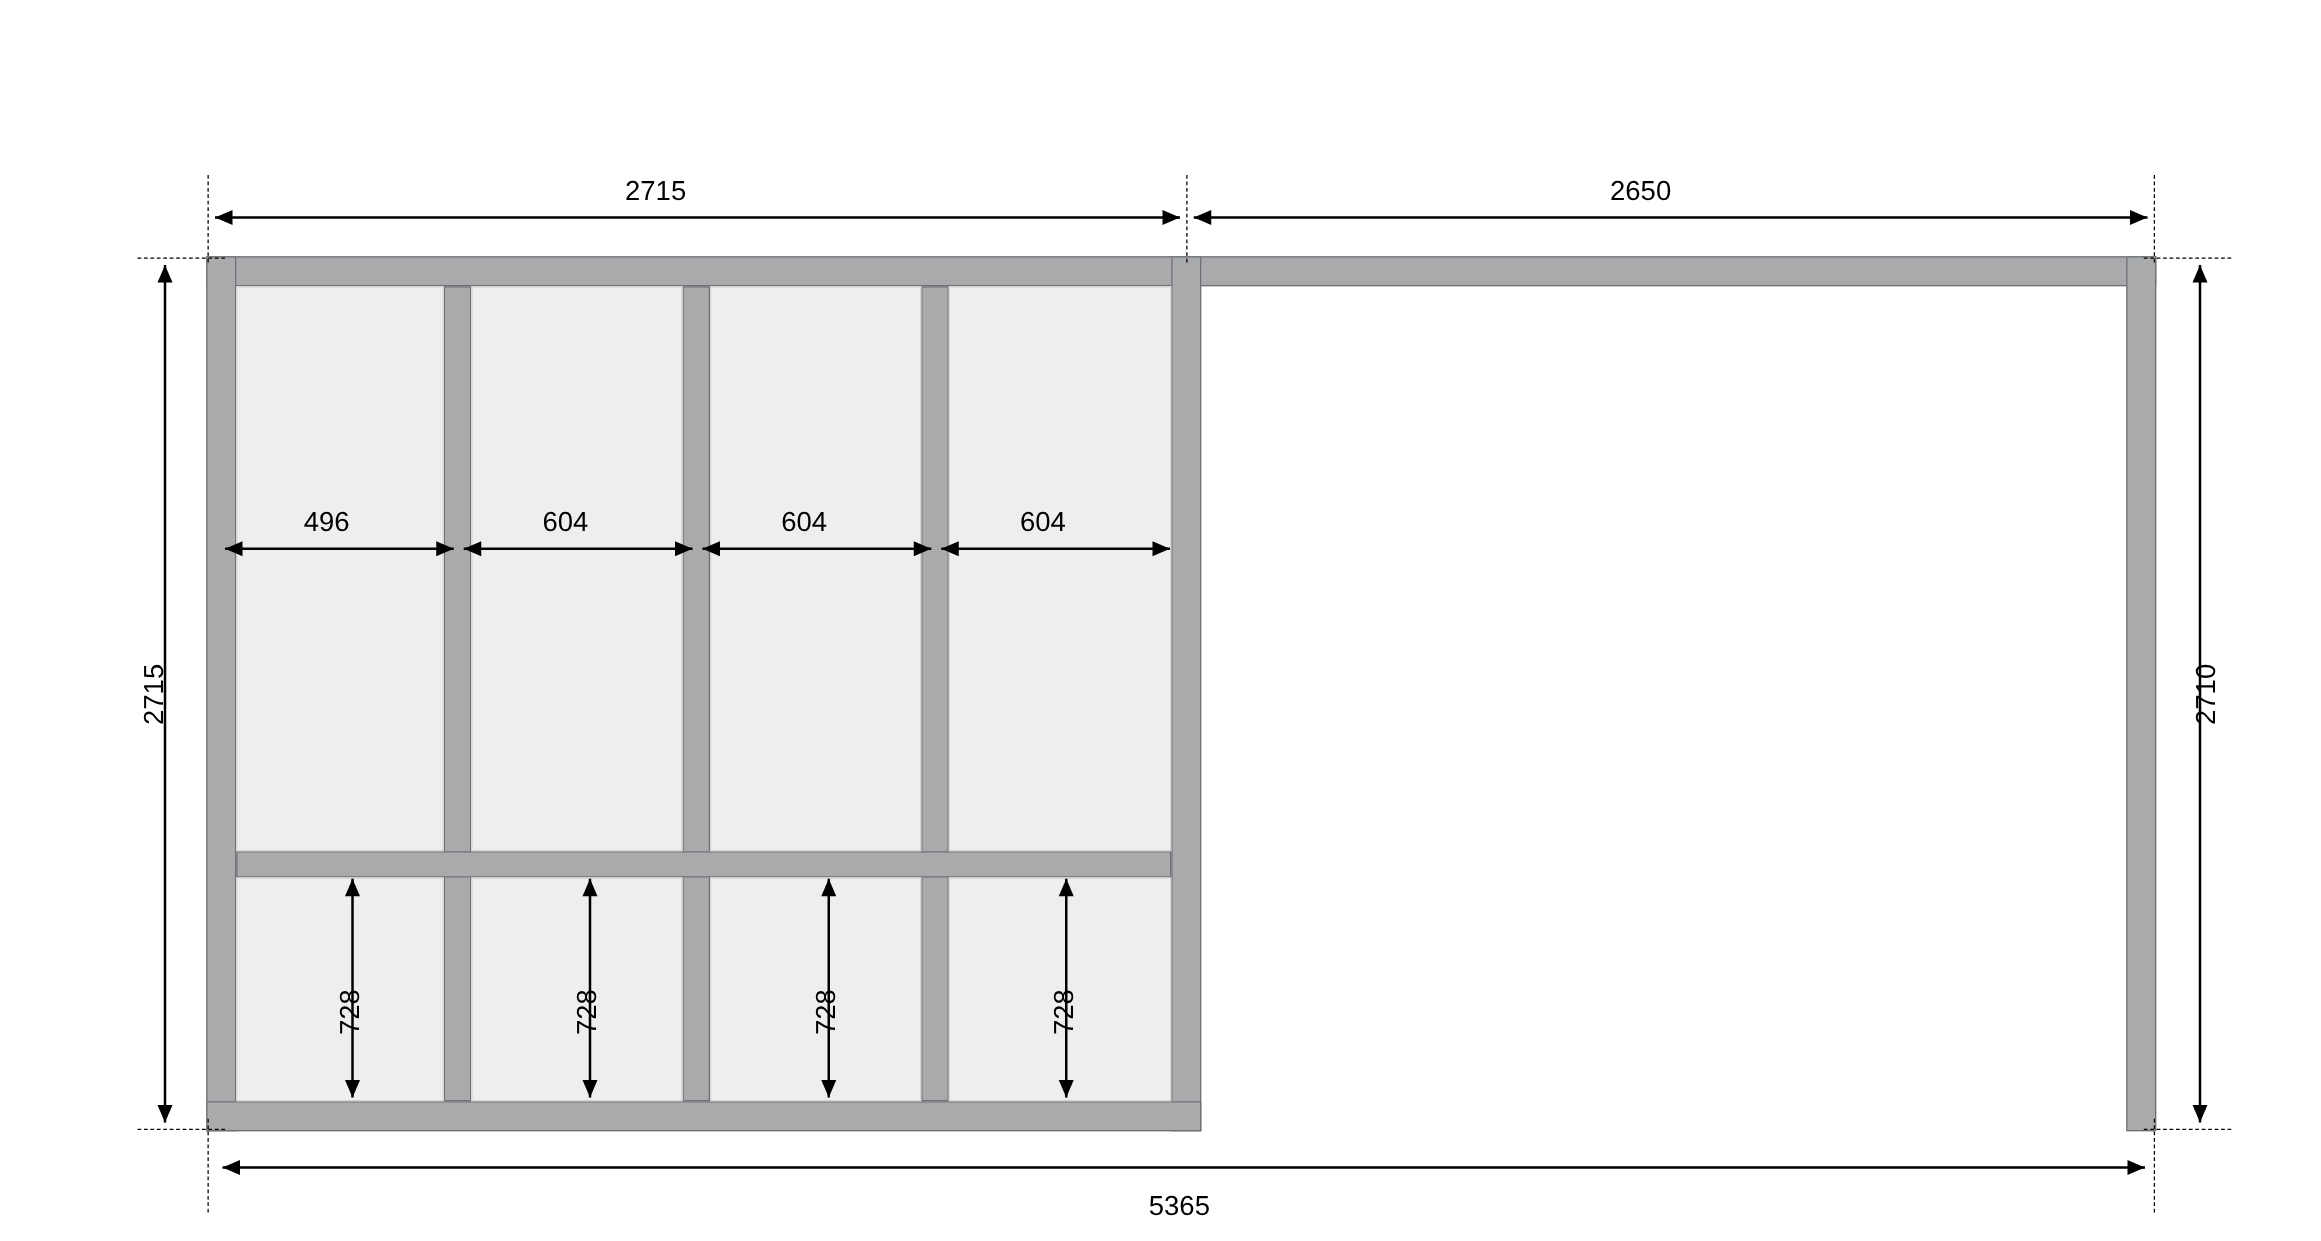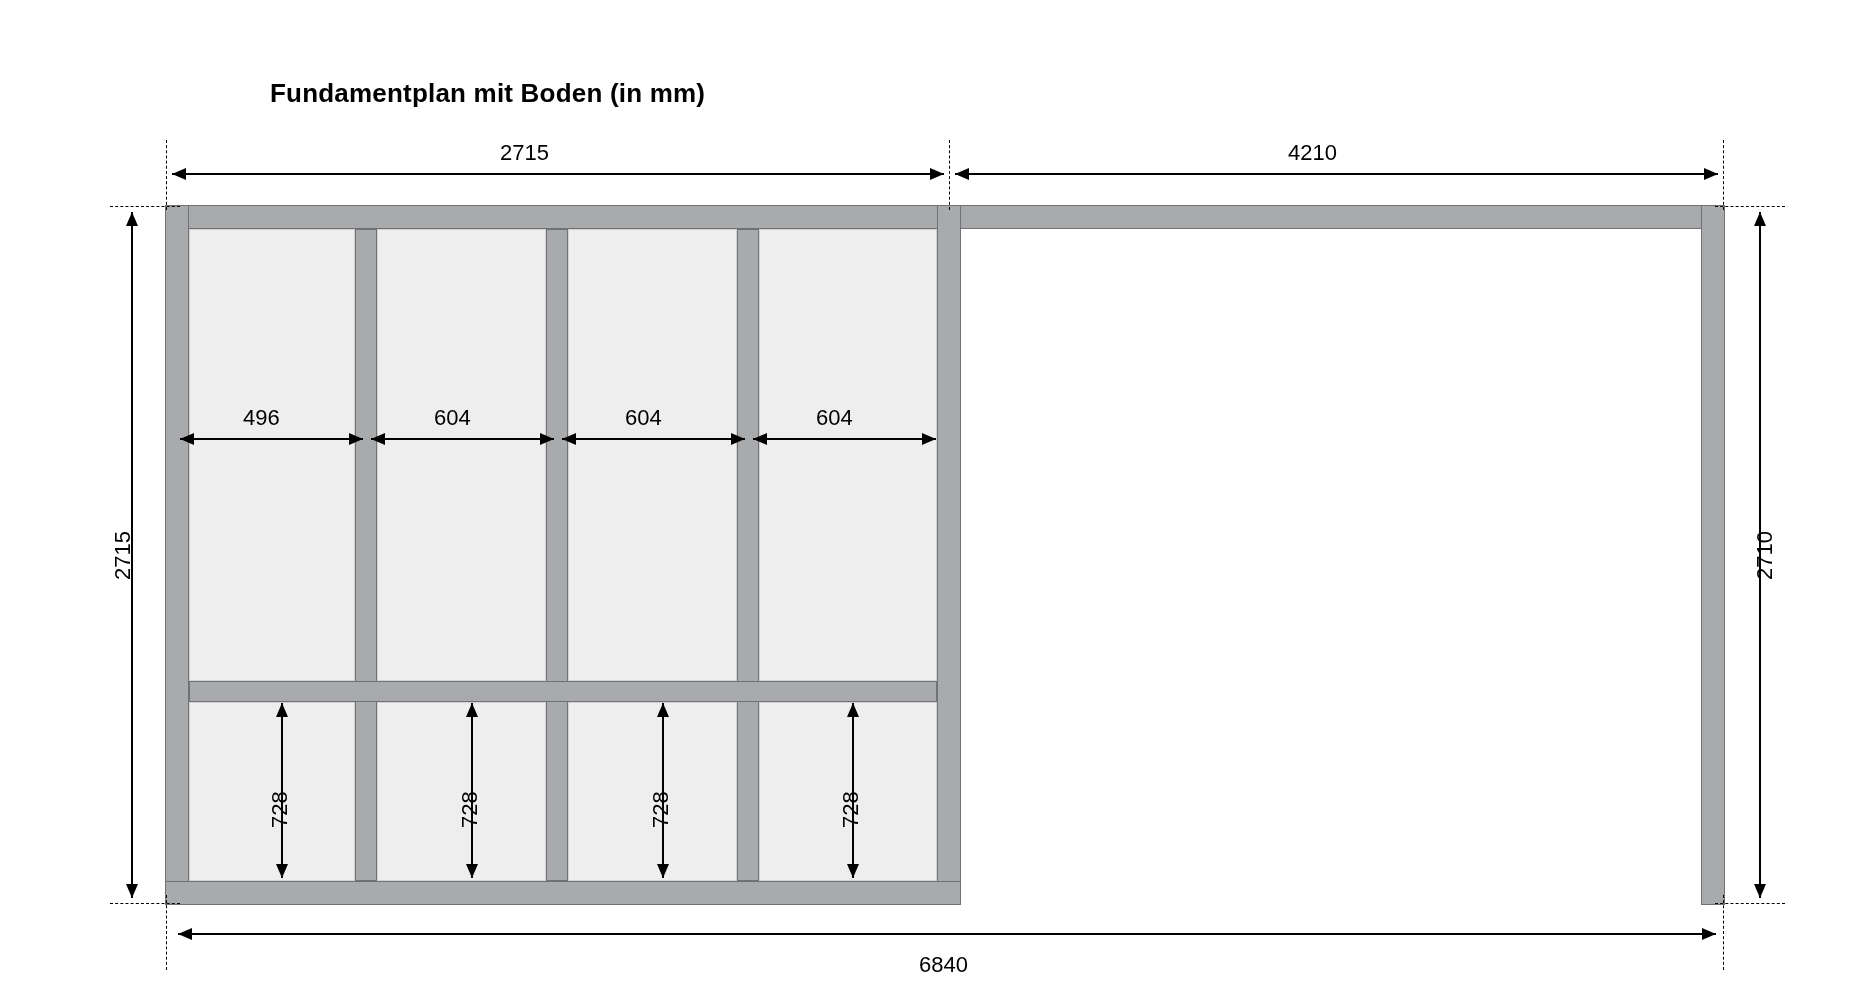--- a/index.html
+++ b/index.html
@@ -90,21 +90,20 @@
     border-left: 6px solid transparent;
     border-right: 6px solid transparent;
     border-top: 14px solid #000;
   }
 </style>
 </head>
 <body>
 
 <div id="canvas">
 
-  <div class="title">Fundamentplan mit Boden (in mm)</div>
 
   <div class="beam" style="left:165px; top:205px; width:1560px; height:24px;"></div>
 
   <div class="beam" style="left:165px; top:205px; width:24px; height:700px;"></div>
 
   <div class="beam" style="left:1701px; top:205px; width:24px; height:700px;"></div>
 
   <div class="beam" style="left:937px; top:205px; width:24px; height:700px;"></div>
 
   <div class="beam" style="left:165px; top:881px; width:796px; height:24px;"></div>
@@ -138,26 +137,26 @@
   <div class="ext h" style="left:1715px; top:903px; width:70px;"></div>
 
   <div class="dimline h" style="left:172px; top:173px; width:772px;"></div>
   <div class="arrow left" style="left:172px; top:168px;"></div>
   <div class="arrow right" style="left:930px; top:168px;"></div>
   <div class="dimlabel" style="left:500px; top:140px;">2715</div>
 
   <div class="dimline h" style="left:955px; top:173px; width:763px;"></div>
   <div class="arrow left" style="left:955px; top:168px;"></div>
   <div class="arrow right" style="left:1704px; top:168px;"></div>
-  <div class="dimlabel" style="left:1288px; top:140px;">4210</div>
+  <div class="dimlabel" style="left:1288px; top:140px;">2650</div>
 
   <div class="dimline h" style="left:178px; top:933px; width:1538px;"></div>
   <div class="arrow left" style="left:178px; top:928px;"></div>
   <div class="arrow right" style="left:1702px; top:928px;"></div>
-  <div class="dimlabel" style="left:919px; top:952px;">6840</div>
+  <div class="dimlabel" style="left:919px; top:952px;">5365</div>
 
   <div class="dimline v" style="left:131px; top:212px; height:686px;"></div>
   <div class="arrow up" style="left:126px; top:212px;"></div>
   <div class="arrow down" style="left:126px; top:884px;"></div>
   <div class="dimlabel vert" style="left:110px; top:580px;">2715</div>
 
   <div class="dimline v" style="left:1759px; top:212px; height:686px;"></div>
   <div class="arrow up" style="left:1754px; top:212px;"></div>
   <div class="arrow down" style="left:1754px; top:884px;"></div>
   <div class="dimlabel vert" style="left:1752px; top:580px;">2710</div>

